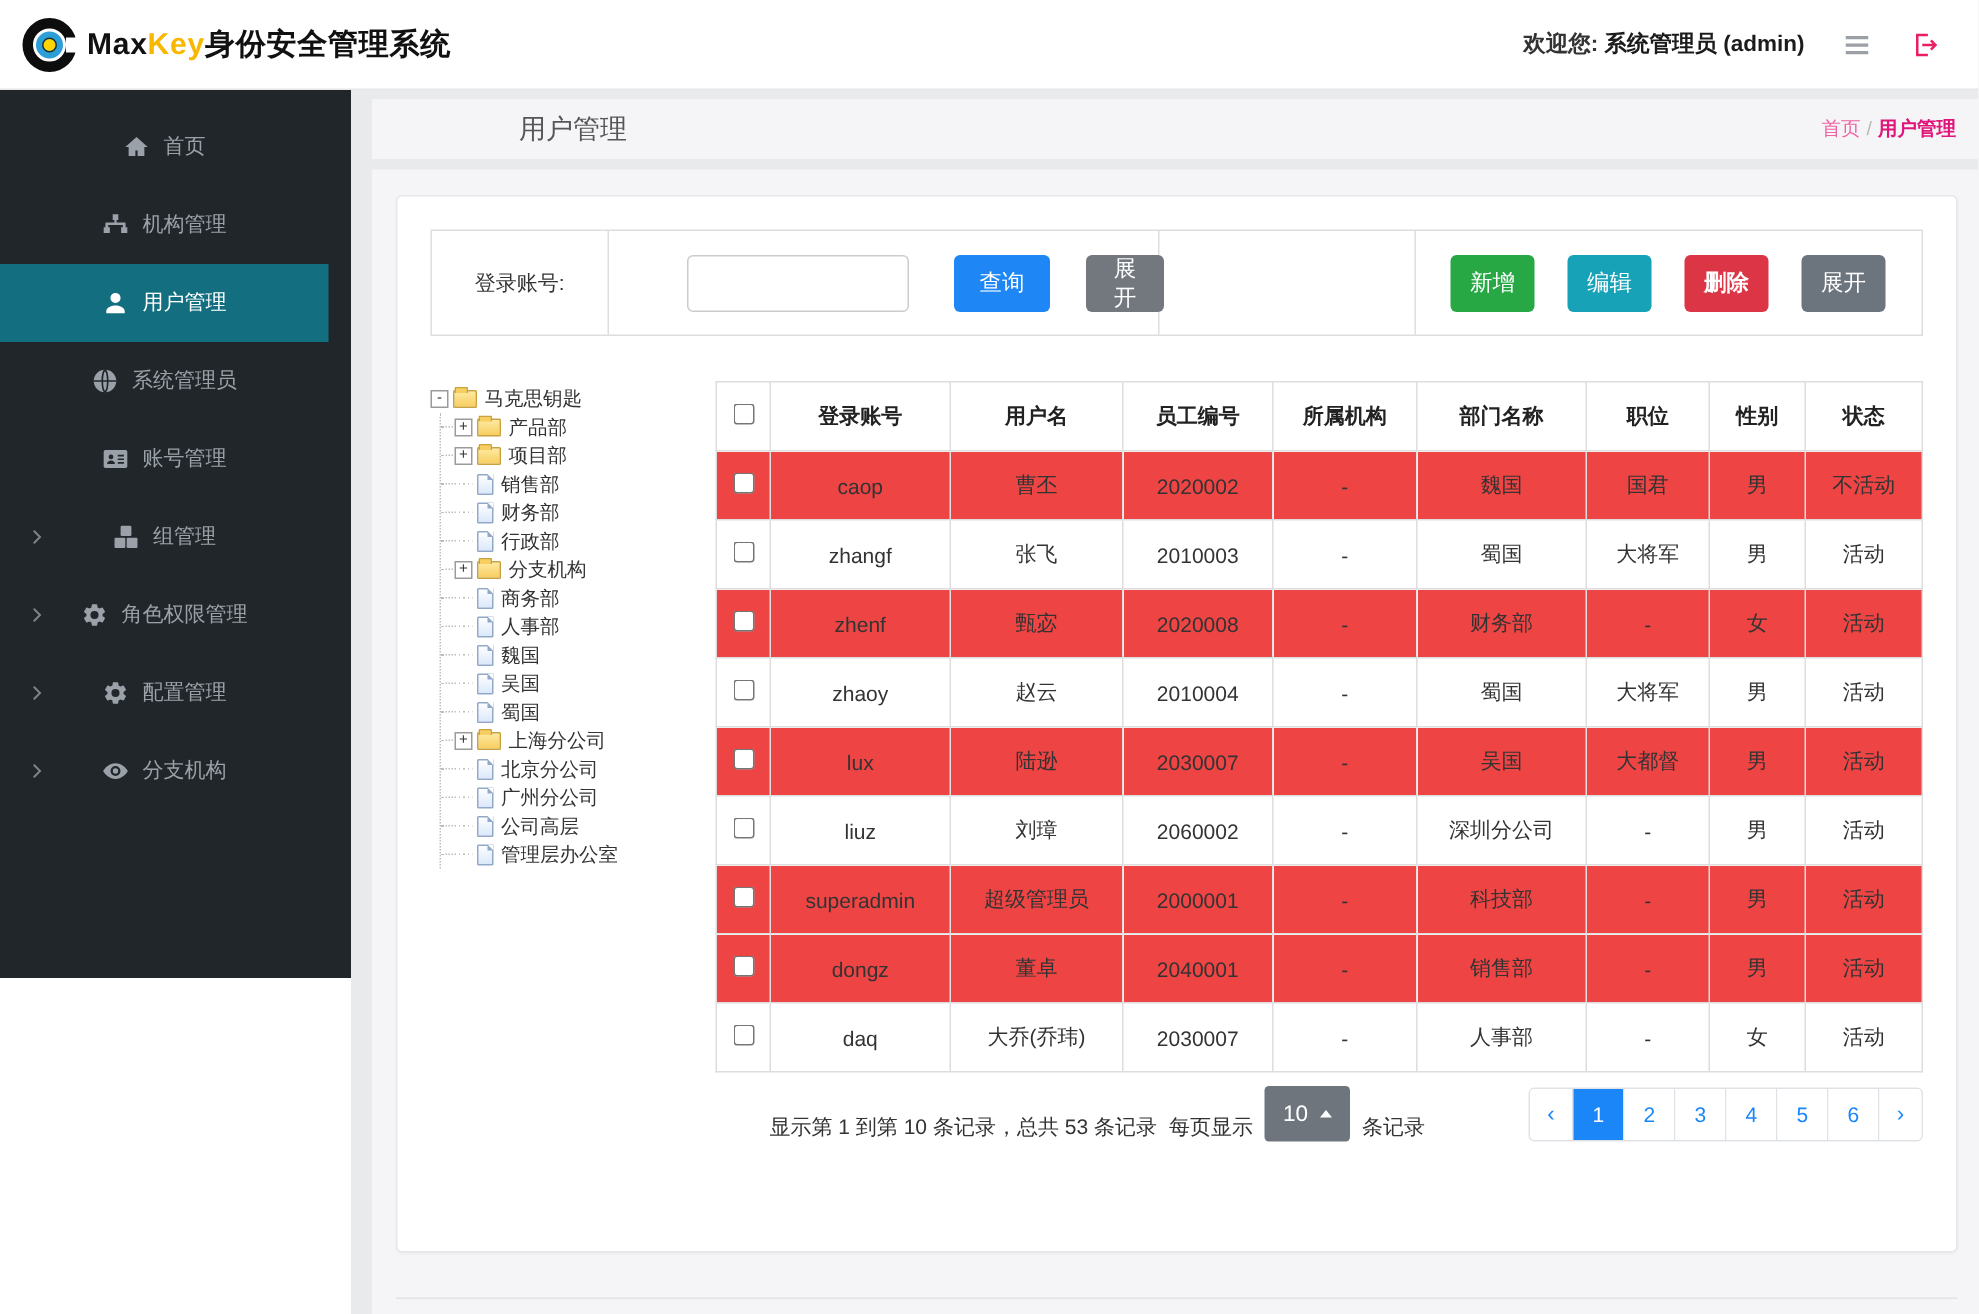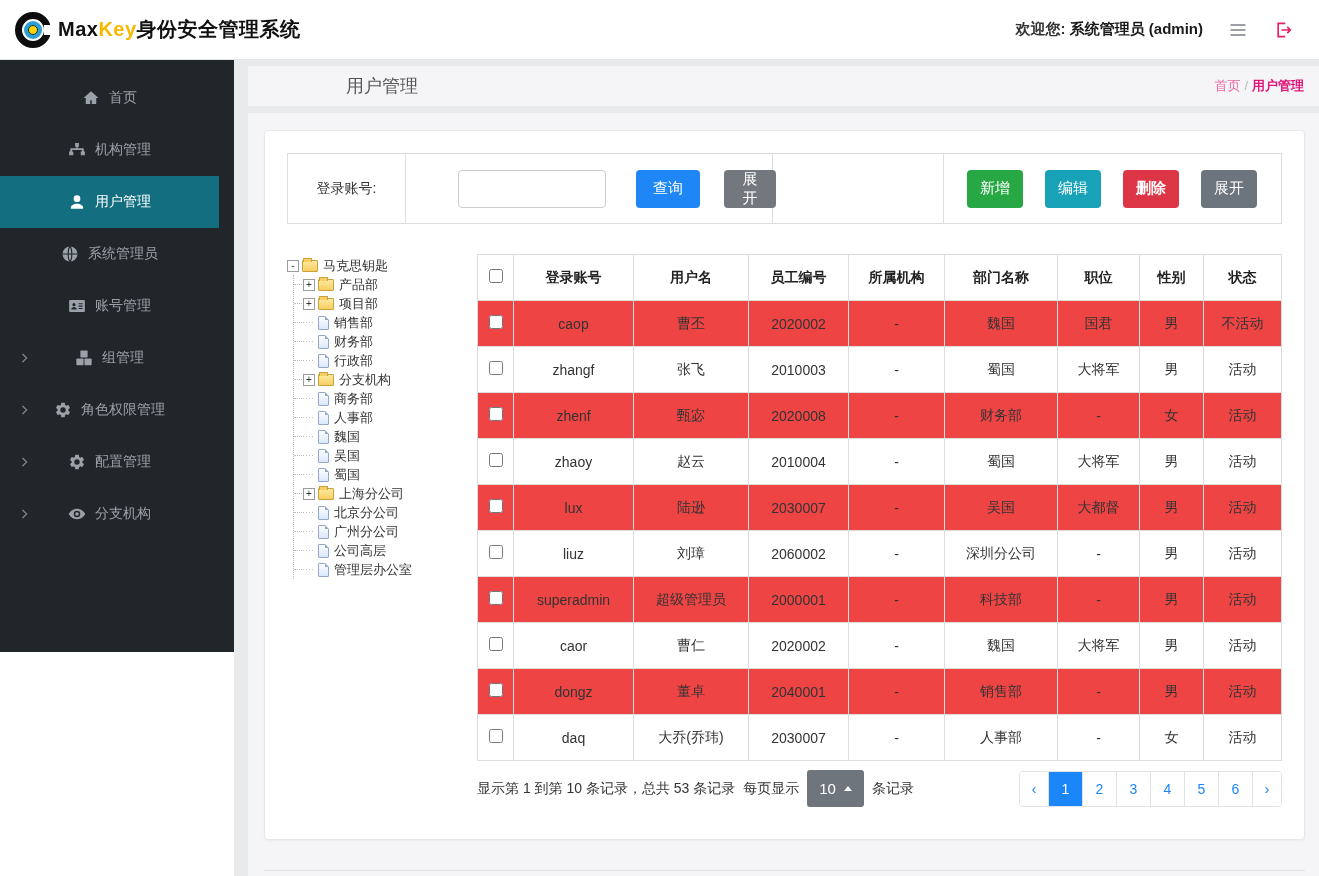--- a/index.html
+++ b/index.html
@@ -109,21 +109,21 @@
   table.users th, table.users td {
     border:1px solid #ddd; height:46px; text-align:center; font-size:14px;
     padding:0 4px; overflow:hidden; white-space:nowrap;
   }
   table.users th { font-weight:bold; color:#222; background:#fff; }
   table.users tr.striped td { background:#ef4444; }
   input[type="checkbox"] { width:14px; height:14px; cursor:pointer; }
 
   
   .pager-row { display:flex; align-items:center; justify-content:space-between; margin-top:9px; }
-  .pager-info { display:flex; align-items:center; gap:8px; font-size:14px; color:#333; }
+  .pager-info { display:flex; align-items:flex-end; gap:8px; font-size:14px; color:#333;margin-left:36px; }
   .pagesize-btn { display:inline-flex; align-items:center; gap:8px; background:#6e757d;
     color:#fff; border:none; border-radius:3px; padding:0 12px; height:37px; font-size:15px; cursor:pointer;
     font-family:"Liberation Sans","DejaVu Sans",sans-serif; }
   .caret-up { width:0; height:0; border-left:4px solid transparent; border-right:4px solid transparent;
     border-bottom:5px solid #fff; }
   .pagination { display:flex; list-style:none; border:1px solid #dfe3e8; border-radius:4px; overflow:hidden; }
   .pagination li { border-left:1px solid #dfe3e8; }
   .pagination li:first-child { border-left:none; }
   .page-link { min-width:33px; height:34px; display:flex; align-items:center; justify-content:center;
     color:#1a86f8; background:#fff; font-size:14px; cursor:pointer; text-decoration:none; padding:0 6px; }
@@ -471,31 +471,20 @@
                     <td><input type="checkbox" style=""></td>
                     <td>superadmin</td>
                     <td>超级管理员</td>
                     <td>2000001</td>
                     <td>-</td>
                     <td>科技部</td>
                     <td>-</td>
                     <td>男</td>
                     <td>活动</td>
                   </tr>
-                  <tr>
-                    <td><input type="checkbox" style=""></td>
-                    <td>caor</td>
-                    <td>曹仁</td>
-                    <td>2020002</td>
-                    <td>-</td>
-                    <td>魏国</td>
-                    <td>大将军</td>
-                    <td>男</td>
-                    <td>活动</td>
-                  </tr>
                   <tr class="striped">
                     <td><input type="checkbox" style=""></td>
                     <td>dongz</td>
                     <td>董卓</td>
                     <td>2040001</td>
                     <td>-</td>
                     <td>销售部</td>
                     <td>-</td>
                     <td>男</td>
                     <td>活动</td>

